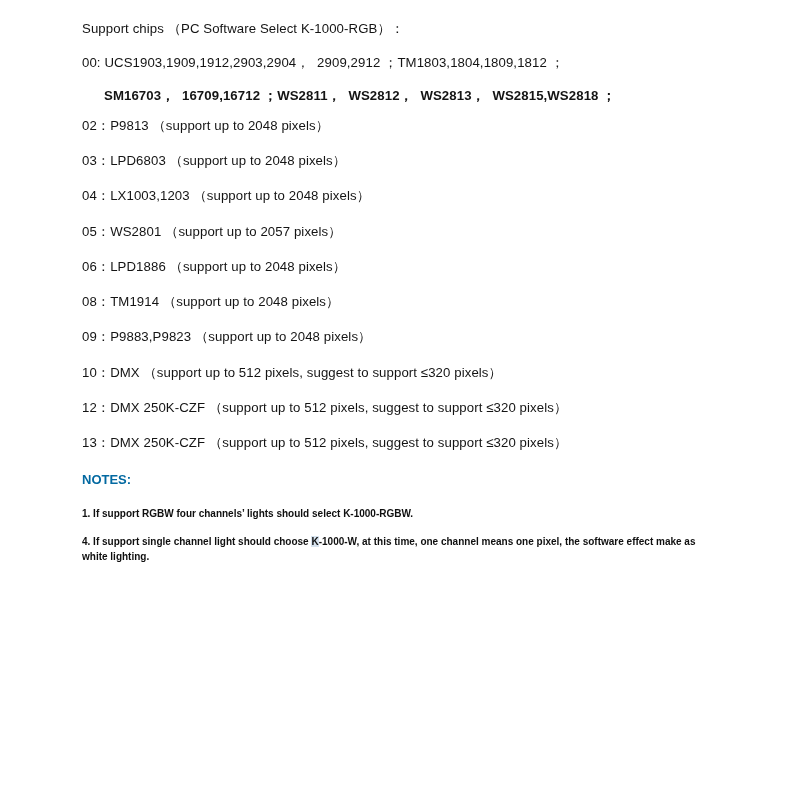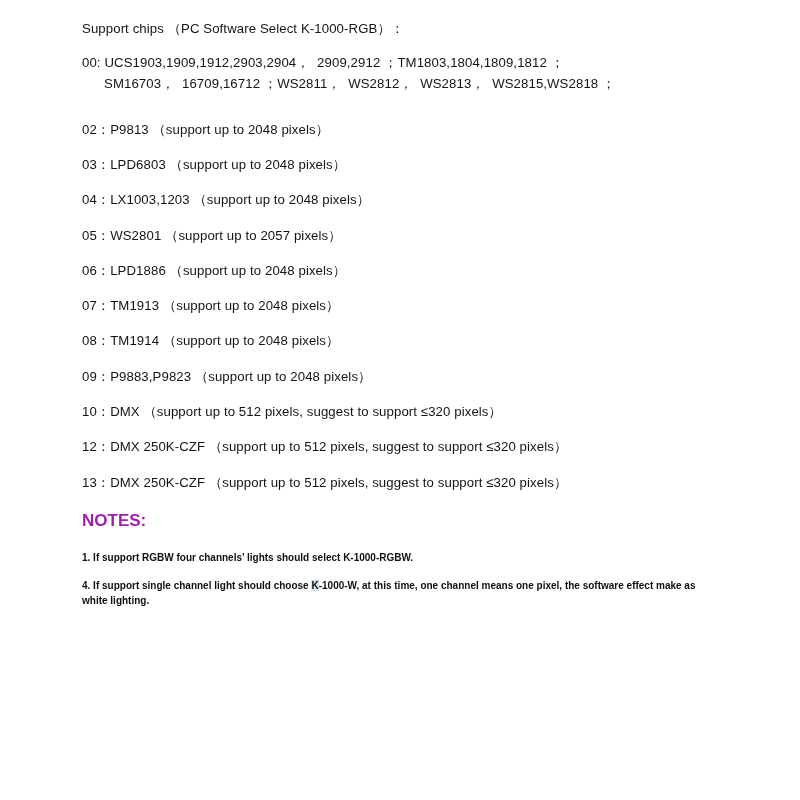--- a/index.html
+++ b/index.html
@@ -25,37 +25,38 @@
     font-size: 13.2px;
     line-height: 1.0;
     color: #141414;
     white-space: pre;
     letter-spacing: 0.1px;
   }
   .header-line {
     margin-bottom: 21px;
   }
   .group-lead {
-    margin-bottom: 8px;
+    margin-bottom: 20px;
   }
   .group-cont {
-    margin-bottom: 32px;
+    margin-bottom: 16px;
     padding-left: 22px;
+    font-weight: bold;
   }
   .group-cont-2 {
     margin-bottom: 22px;
     padding-left: 35px;
   }
   .chip-item {
     margin-bottom: 22.1px;
   }
   .notes-title {
     font-weight: bold;
-    font-size: 17px;
-    color: #a21caf;
+    font-size: 13px;
+    color: #0369a1;
     margin-top: 4px;
     margin-bottom: 20px;
     white-space: pre;
   }
   .note {
     font-weight: bold;
     font-size: 10px;
     line-height: 1.45;
     color: #0f0f0f;
     margin-bottom: 14px;
@@ -75,21 +76,20 @@
   <div class="line group-lead">00: UCS1903,1909,1912,2903,2904，  2909,2912 ；TM1803,1804,1809,1812 ；</div>
 
   <div class="line group-cont">SM16703，  16709,16712 ；WS2811，  WS2812，  WS2813，  WS2815,WS2818 ；</div>
 
 
   <div class="line chip-item">02：P9813 （support up to 2048 pixels）</div>
   <div class="line chip-item">03：LPD6803 （support up to 2048 pixels）</div>
   <div class="line chip-item">04：LX1003,1203 （support up to 2048 pixels）</div>
   <div class="line chip-item">05：WS2801 （support up to 2057 pixels）</div>
   <div class="line chip-item">06：LPD1886 （support up to 2048 pixels）</div>
-  <div class="line chip-item">07：TM1913 （support up to 2048 pixels）</div>
   <div class="line chip-item">08：TM1914 （support up to 2048 pixels）</div>
   <div class="line chip-item">09：P9883,P9823 （support up to 2048 pixels）</div>
   <div class="line chip-item">10：DMX （support up to 512 pixels, suggest to support ≤320 pixels）</div>
   <div class="line chip-item">12：DMX 250K-CZF （support up to 512 pixels, suggest to support ≤320 pixels）</div>
   <div class="line chip-item">13：DMX 250K-CZF （support up to 512 pixels, suggest to support ≤320 pixels）</div>
 
   <div class="notes-title">NOTES:</div>
 
   <div class="note">1. If support RGBW four channels’ lights should select K-1000-RGBW.</div>
 

